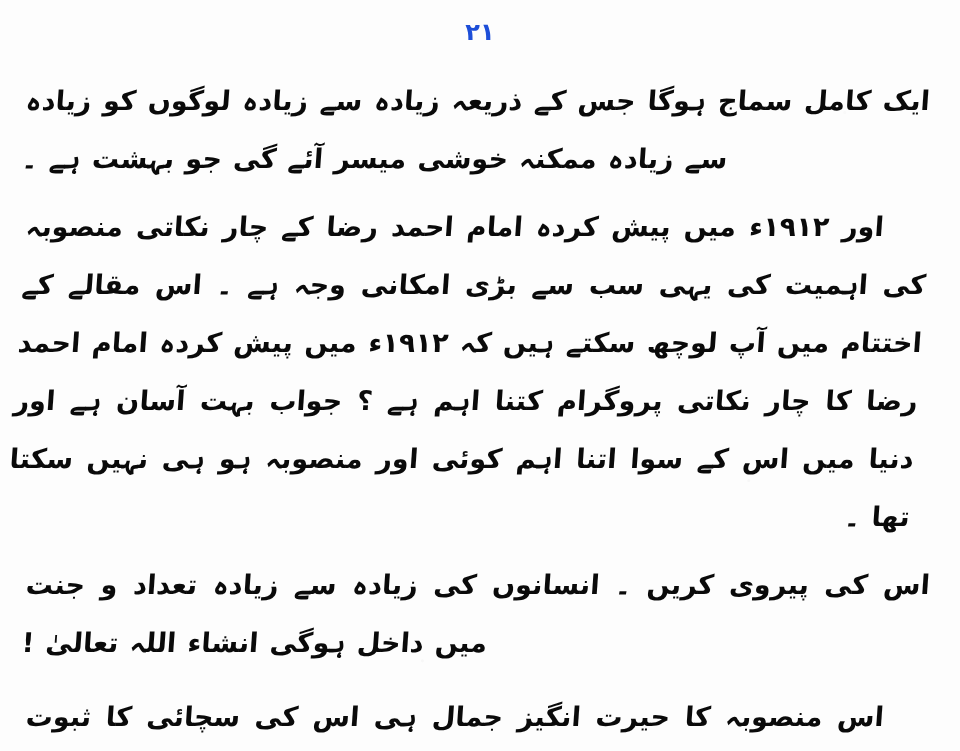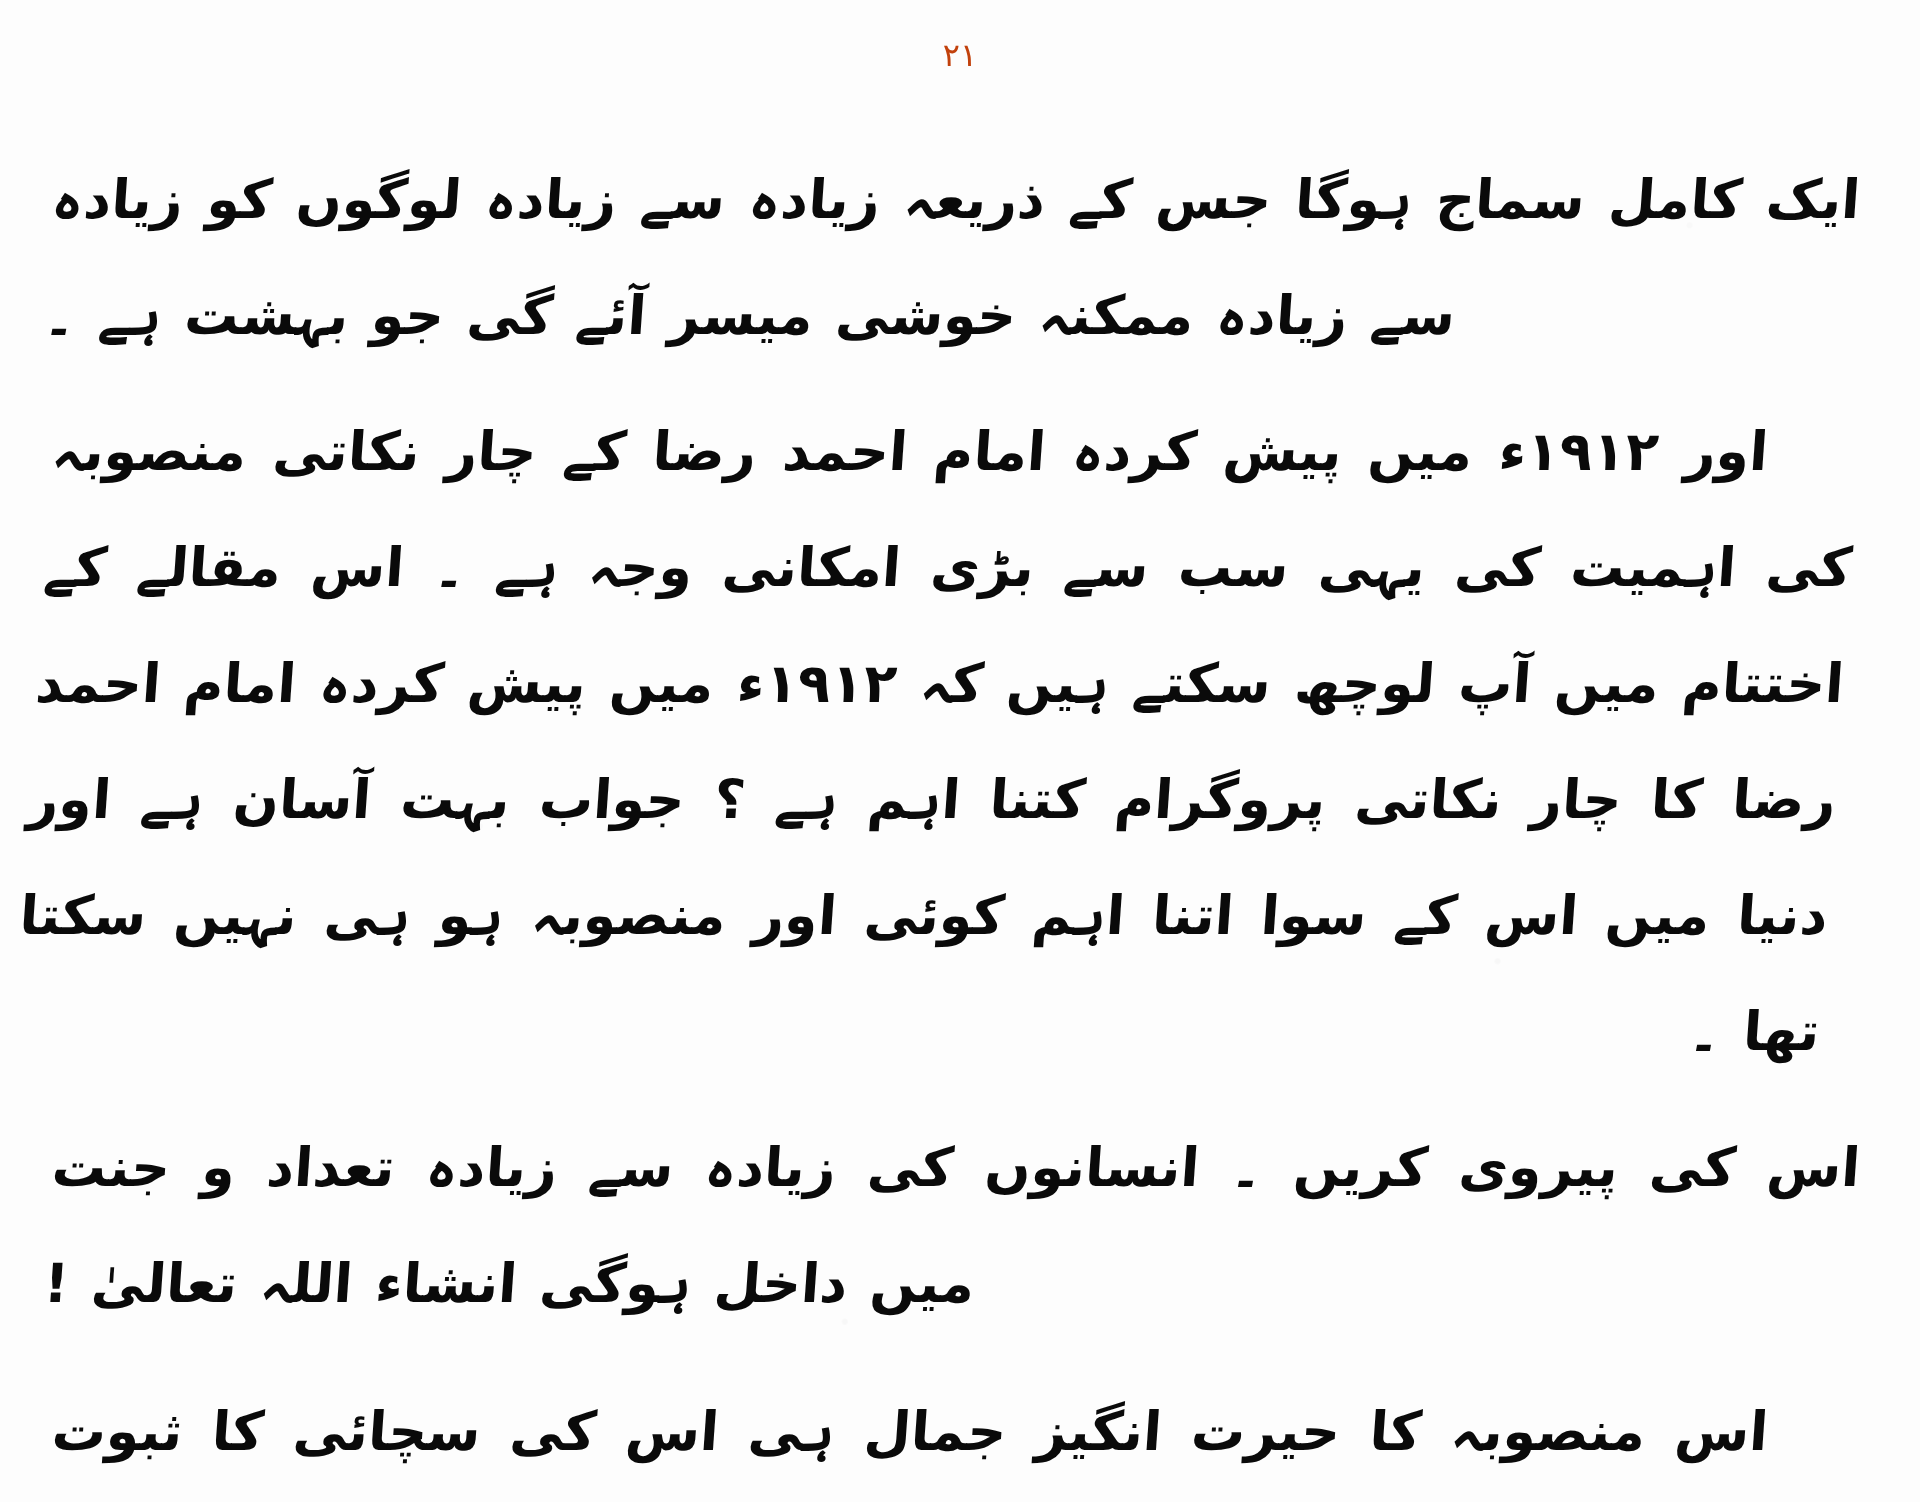--- a/index.html
+++ b/index.html
@@ -39,24 +39,24 @@
     opacity: .8;
   }
 
   .page-number {
     position: absolute;
     top: 18px;
     left: 0;
     right: 0;
     text-align: center;
     font-family: "DejaVu Sans", sans-serif;
-    font-size: 16px;
-    font-weight: 400;
+    font-size: 24px;
+    font-weight: 700;
     letter-spacing: 1px;
-    color: #c2410c;
+    color: #1d4ed8;
   }
 
   .body-text {
     position: absolute;
     top: 72px;
     left: 28px;
     right: 28px;
     bottom: 14px;
     direction: rtl;
     text-align: justify;

